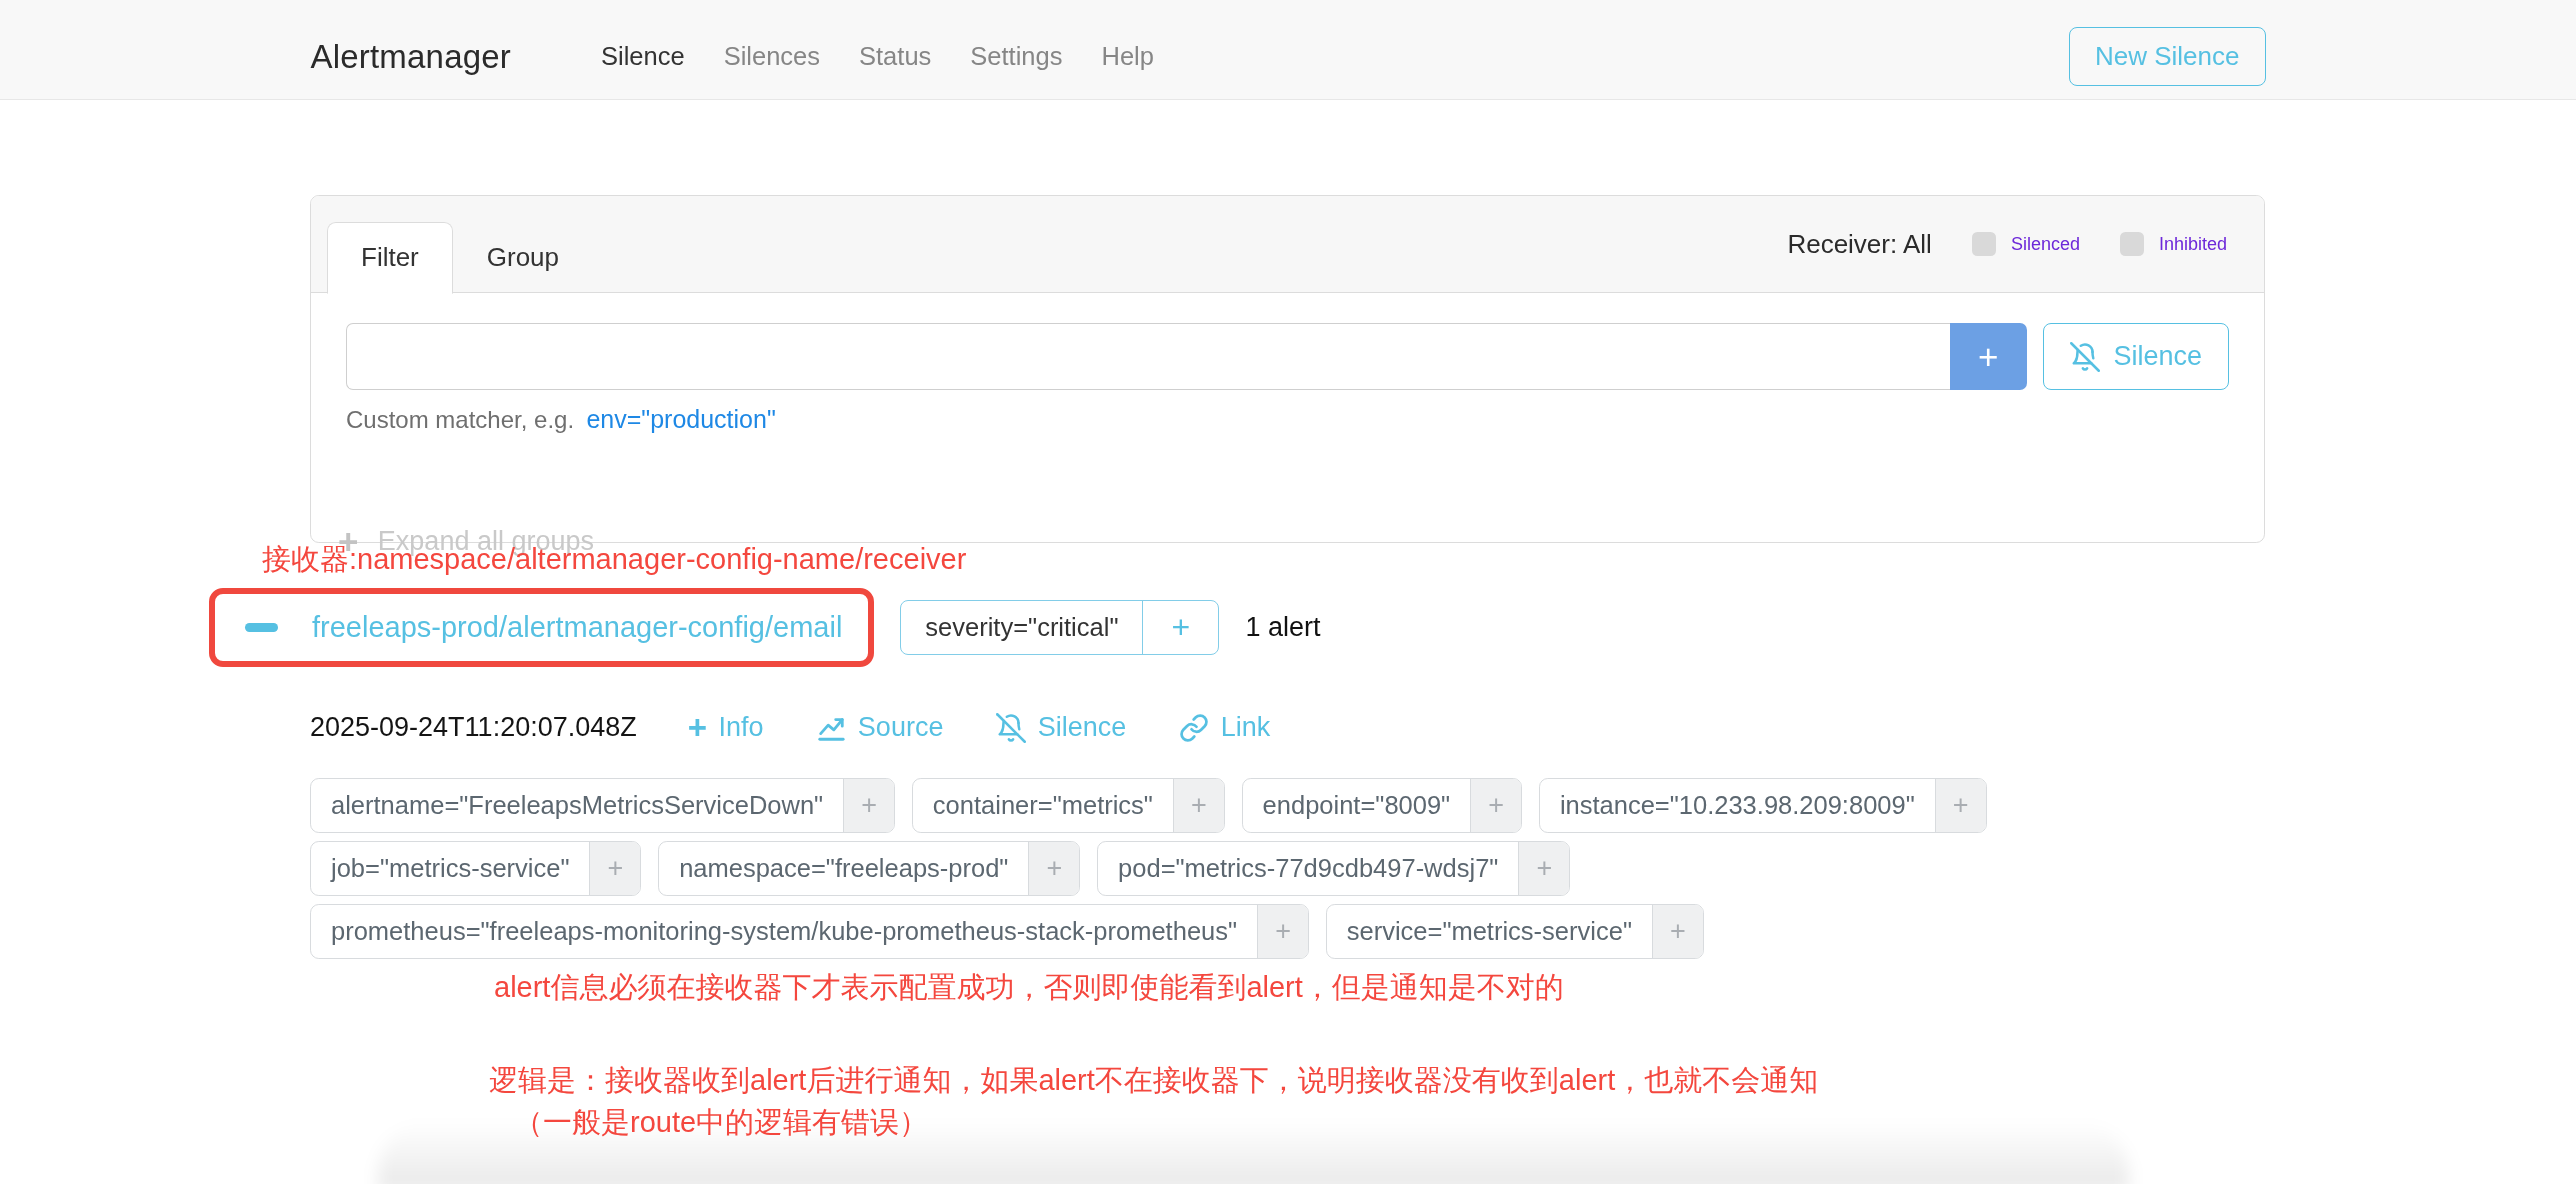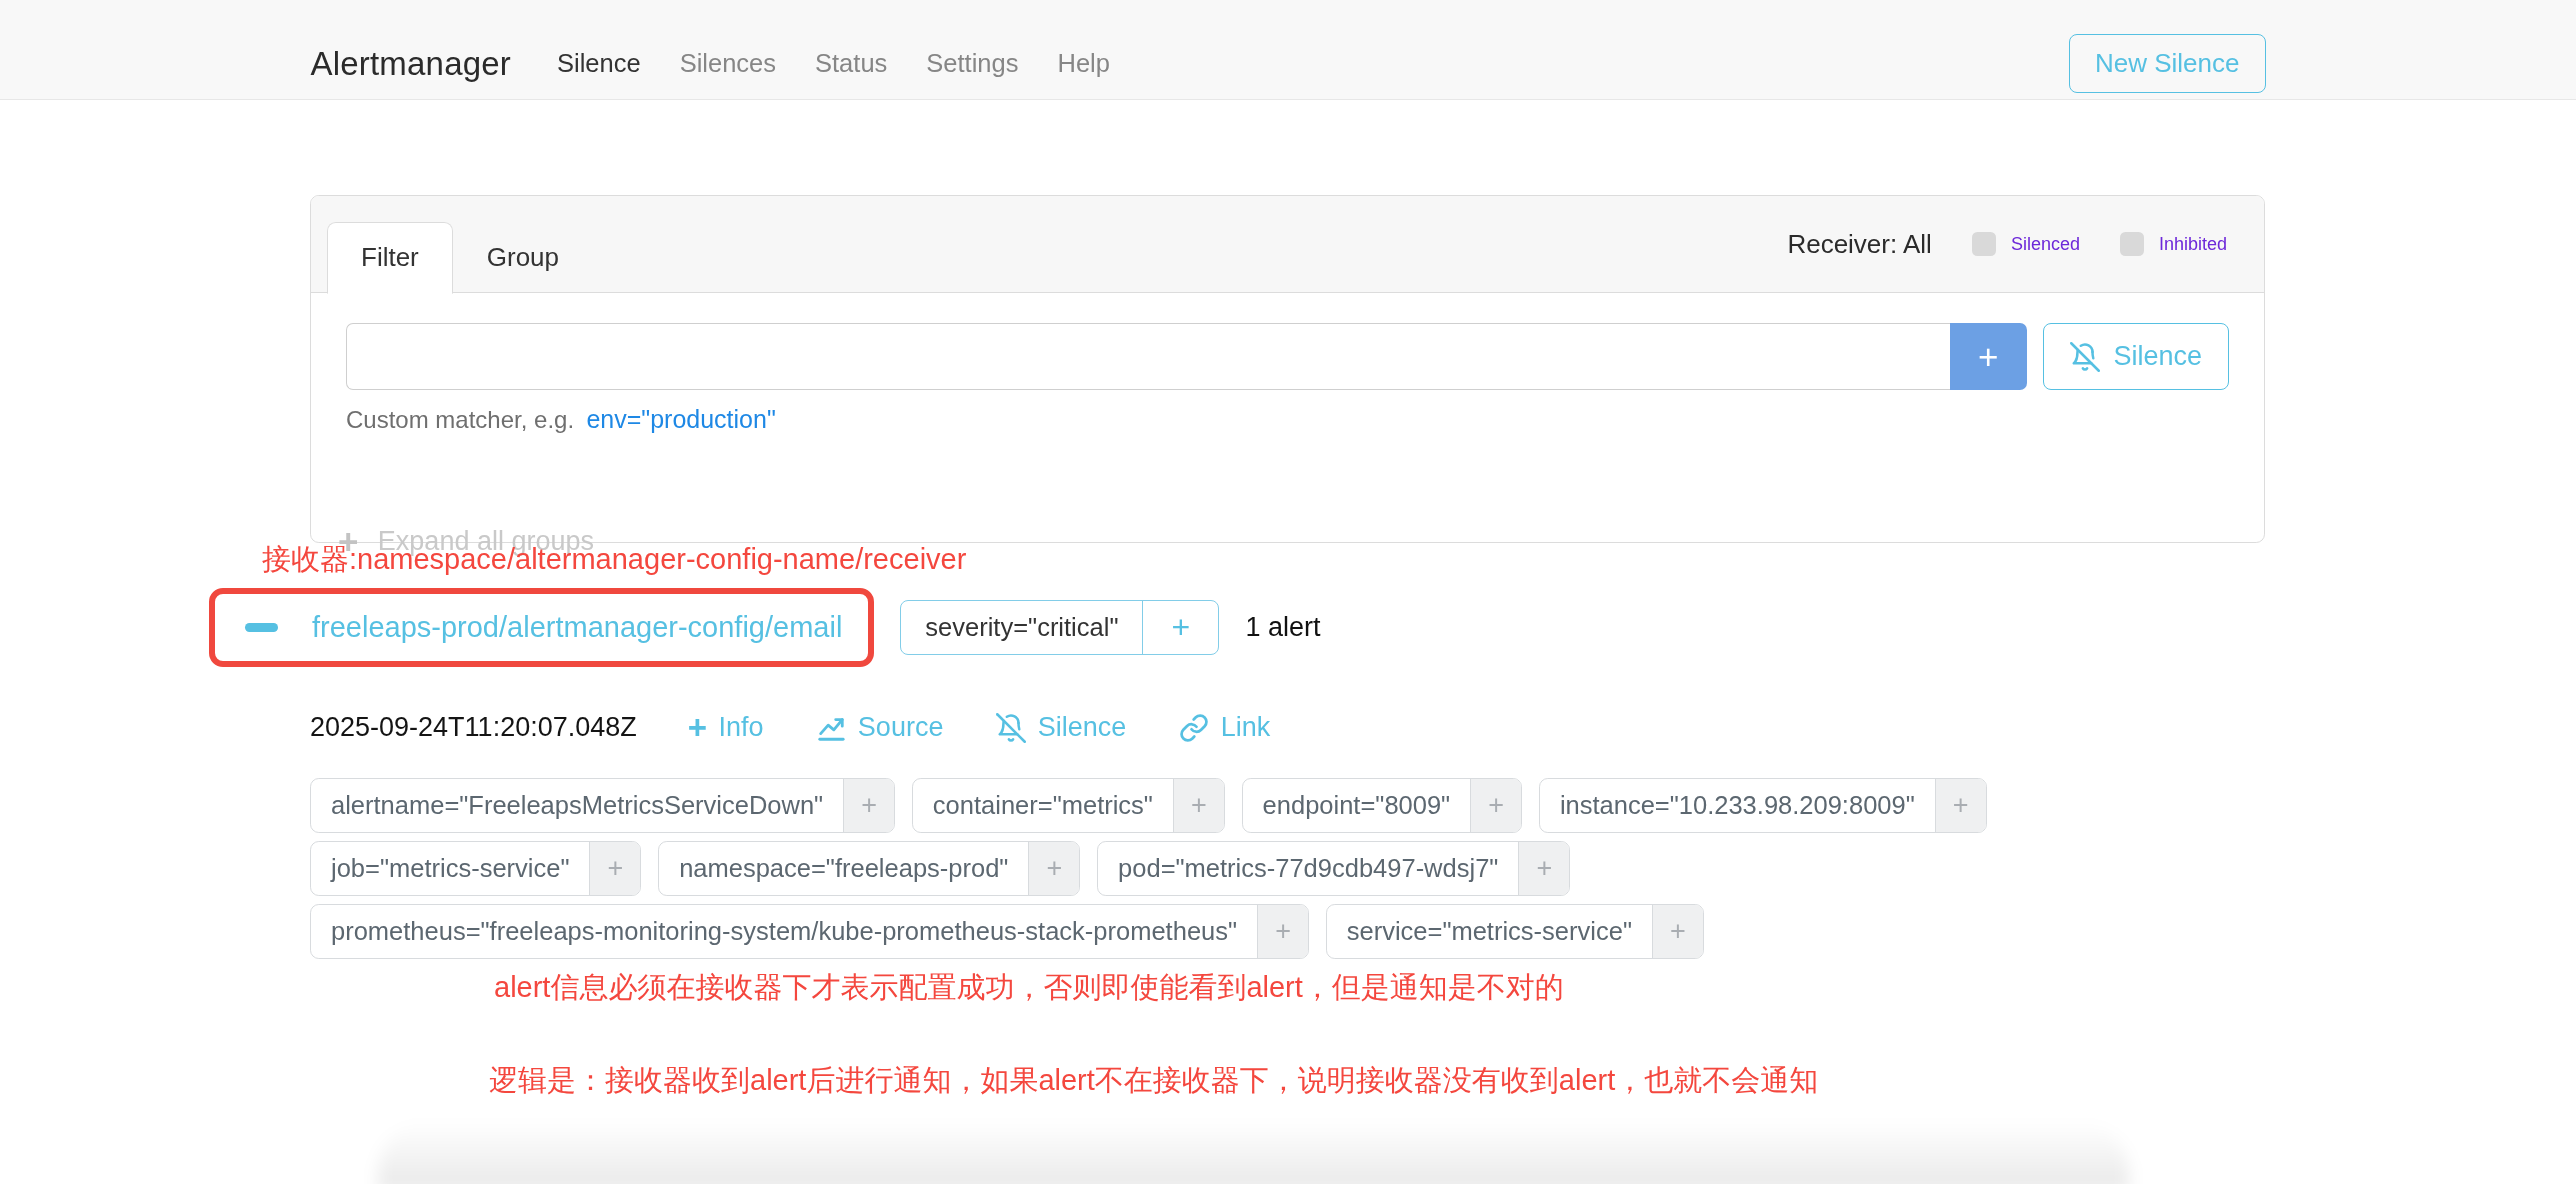--- a/index.html
+++ b/index.html
@@ -3,21 +3,21 @@
 <meta charset="utf-8">
 <style>
   * { margin:0; padding:0; box-sizing:border-box; }
   html,body { background:#fff; }
   body { font-family:"Liberation Sans","DejaVu Sans",sans-serif; color:#212121; }
   .screen { position:relative; width:2576px; height:1184px; background:#fff; overflow:hidden; }
 
   
   .navbar { position:absolute; top:0; left:0; right:0; height:100px;
             background:#f8f8f8; border-bottom:1.8px solid #e7e7e7; }
-  .nav-inner { width:1955px; margin:14px auto; height:100%; display:flex; align-items:center; }
+  .nav-inner { width:1955px; margin:7px auto; height:100%; display:flex; align-items:center;gap:44px; }
   .brand { font-size:33px; color:#2b2b2b; letter-spacing:0.2px; cursor:pointer; }
   .nav-links { display:flex; align-items:center; gap:39px; margin-left:46px; }
   .nav-link { font-size:25.5px; color:#868686; cursor:pointer; text-decoration:none; }
   .nav-link.active { color:#333; }
   .nav-spacer { flex:1; }
   .btn-new-silence { font-size:26px; color:#56c0e2; border:1.8px solid #56c0e2; border-radius:8px;
                      background:transparent; padding:13px 25px; cursor:pointer; }
 
   
   .card { position:absolute; left:310px; top:195px; width:1955px; height:348px;
@@ -264,18 +264,19 @@
         <div class="label-tag">
           <span class="label-text">service="metrics-service"</span>
           <span class="label-plus">+</span>
         </div>
       </div>
     </div>
 
   <div class="note note-alert">alert信息必须在接收器下才表示配置成功，否则即使能看到alert，但是通知是不对的</div>
   <div class="note note-logic">
     <div>逻辑是：接收器收到alert后进行通知，如果alert不在接收器下，说明接收器没有收到alert，也就不会通知</div>
+    <div class="indent">（一般是route中的逻辑有错误）</div>
   </div>
 
   <div class="bottom-blob"></div>
 
 </div>
 
 
 </body></html>

